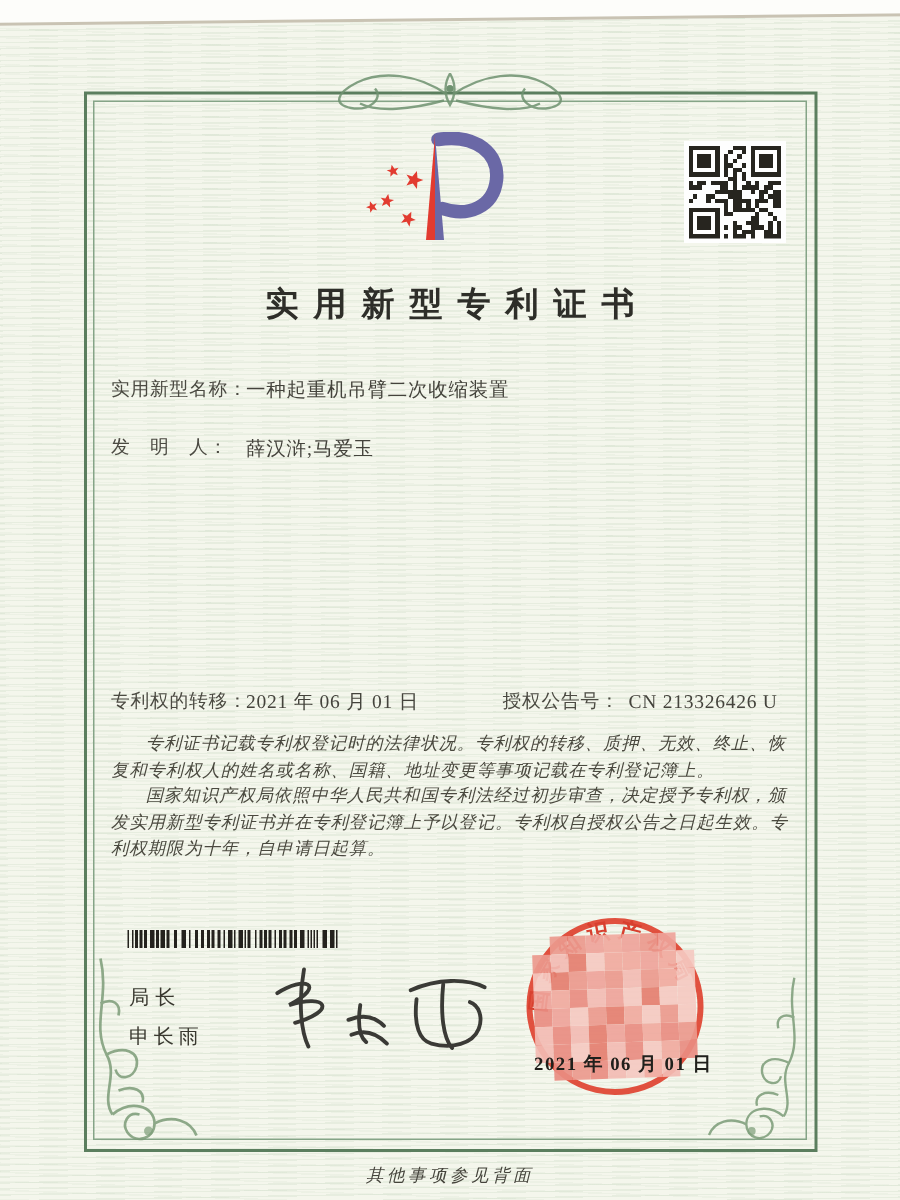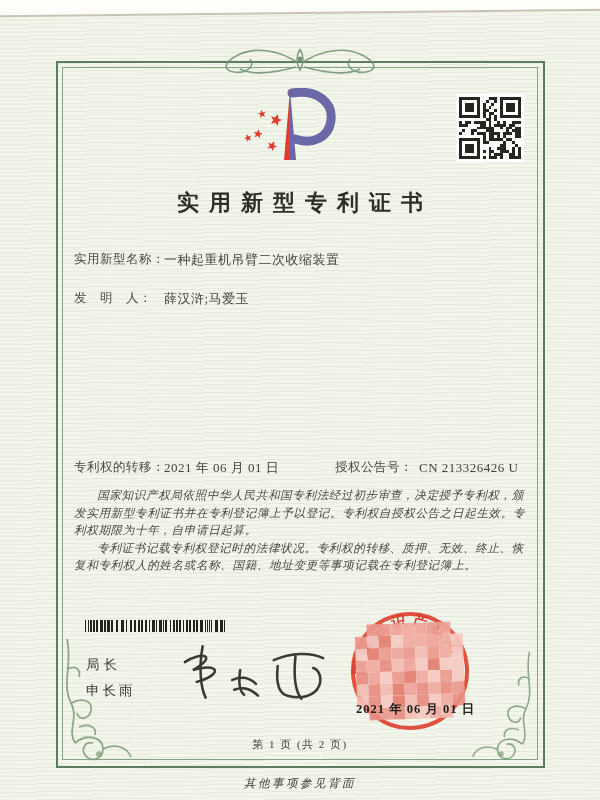--- a/index.html
+++ b/index.html
@@ -265,22 +265,22 @@
     <span class="lbl">发　明　人：</span><span class="val">薛汉浒;马爱玉</span>
   </div>
   <div class="row" style="top:459px;width:454px">
     <span class="lbl">专利权的转移：</span><span class="val">2021 年 06 月 01 日</span>
     <span class="grant-no">
       <span class="lbl" style="width:auto;margin-right:6px">授权公告号：</span><span class="val">CN 213326426 U</span>
     </span>
   </div>
 
   <div class="legal">
+    <p>专利证书记载专利权登记时的法律状况。专利权的转移、质押、无效、终止、恢复和专利权人的姓名或名称、国籍、地址变更等事项记载在专利登记簿上。</p>
     <p>国家知识产权局依照中华人民共和国专利法经过初步审查，决定授予专利权，颁发实用新型专利证书并在专利登记簿上予以登记。专利权自授权公告之日起生效。专利权期限为十年，自申请日起算。</p>
-    <p>专利证书记载专利权登记时的法律状况。专利权的转移、质押、无效、终止、恢复和专利权人的姓名或名称、国籍、地址变更等事项记载在专利登记簿上。</p>
   </div>
 
   <div class="barcode" id="bc">
       <div style="left:0px;width:1px"></div>
       <div style="left:3px;width:1px"></div>
       <div style="left:5px;width:2px"></div>
       <div style="left:8px;width:2px"></div>
       <div style="left:11px;width:2px"></div>
       <div style="left:15px;width:3px"></div>
       <div style="left:19px;width:2px"></div>
@@ -413,16 +413,15 @@
         <div style="left:24px;top:84px;background:#ec9a8e"></div>
         <div style="left:36px;top:84px;background:#ea8d82"></div>
         <div style="left:48px;top:84px;background:#f3bcb4"></div>
         <div style="left:60px;top:84px;background:#f6cac2"></div>
         <div style="left:72px;top:84px;background:#f1aba0"></div>
         <div style="left:84px;top:84px;background:#f3bcb4"></div>
       </div>
   </div>
   <div class="seal-date">2021 年 06 月 01 日</div>
 
-  <div class="page-info">第 1 页 (共 2 页)</div>
   <div class="back-note">其他事项参见背面</div>
 
 </div>
 
 </body></html>

